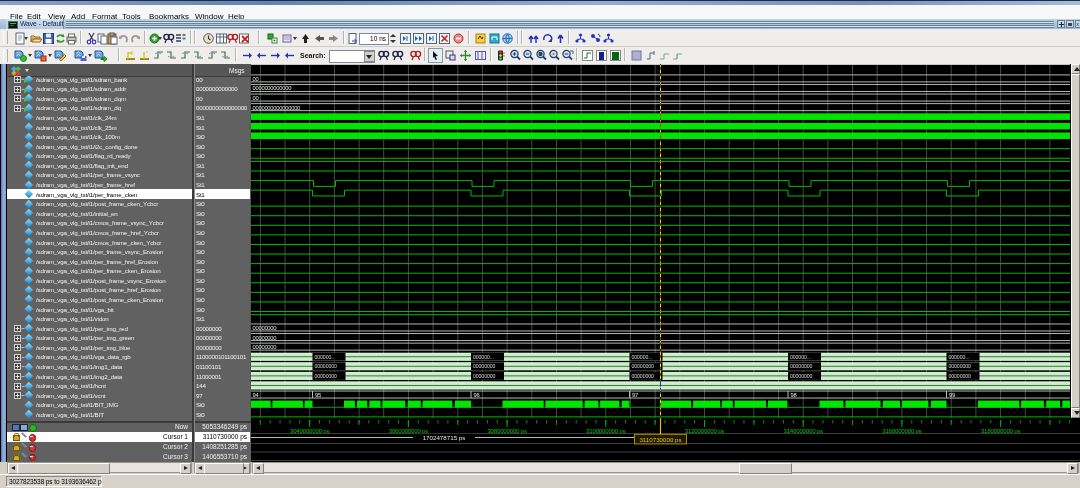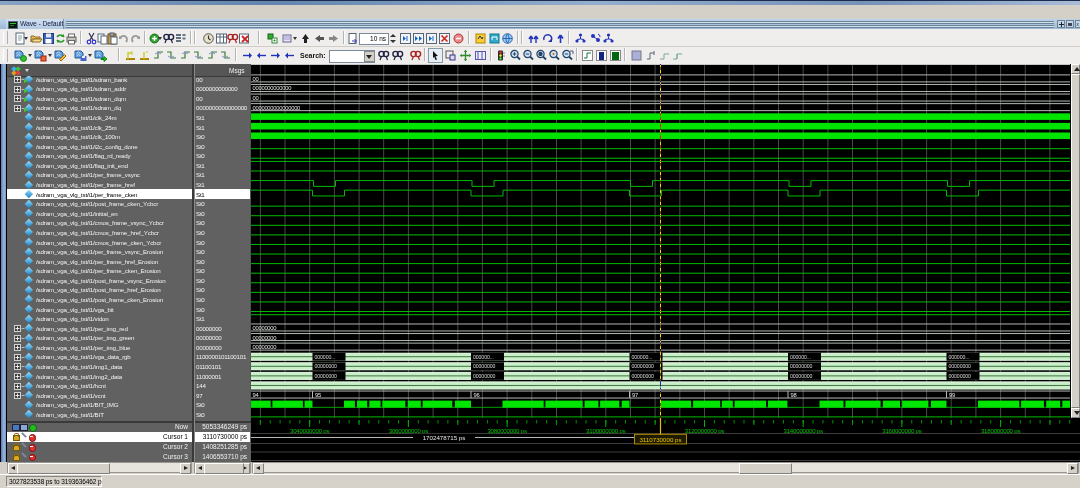--- a/index.html
+++ b/index.html
@@ -4,20 +4,31 @@
 body{width:1080px;height:488px;overflow:hidden;font-family:"Liberation Sans",sans-serif}
 #app{position:relative;width:1080px;height:488px;background:#d4d0c8;overflow:hidden}
 .nm{position:absolute;left:36px;font-size:6.2px;letter-spacing:-0.15px;white-space:nowrap}
 .vl{position:absolute;left:196px;font-size:6.2px;letter-spacing:-0.25px;white-space:nowrap}
 .mi{position:absolute;top:6.5px;font-size:8px;color:#000}
 .mi u{text-decoration:underline}
 </style></head><body>
 <div id="app">
 <div style="position:absolute;left:0;top:0;width:1080px;height:1px;background:#1c2c4c"></div>
     <div style="position:absolute;left:0;top:1px;width:1080px;height:4px;background:linear-gradient(90deg,#8aa2c4,#6384ae 25%,#94aecd 55%,#7792b8 80%,#a8bcd8)"></div>
+<div style="position:absolute;left:0;top:5px;width:1080px;height:14px;background:#f7f8fa;border-bottom:1px solid #d8d8dc">
+<span class="mi" style="left:10px"><u>F</u>ile</span>
+<span class="mi" style="left:27px"><u>E</u>dit</span>
+<span class="mi" style="left:48px"><u>V</u>iew</span>
+<span class="mi" style="left:71px"><u>A</u>dd</span>
+<span class="mi" style="left:92px">F<u>o</u>rmat</span>
+<span class="mi" style="left:122px"><u>T</u>ools</span>
+<span class="mi" style="left:149px">Boo<u>k</u>marks</span>
+<span class="mi" style="left:195px"><u>W</u>indow</span>
+<span class="mi" style="left:228px"><u>H</u>elp</span>
+</div>
 <div style="position:absolute;left:0;top:19px;width:1080px;height:10px;background:linear-gradient(#bdd4e9,#9bb9d7);border-bottom:1px solid #8aa0c0">
 <div style="position:absolute;left:6px;top:0px;width:57px;height:10px;background:linear-gradient(#cfe0f1,#b3cce5);border-right:1px solid #7e94ac"></div>
 <div style="position:absolute;left:8px;top:1.5px;width:8px;height:6px;background:#08180a;border:1px solid #5a6a7a">
         <div style="position:absolute;left:0.5px;top:1.5px;width:6px;height:1.2px;background:#2ec22e"></div>
         <div style="position:absolute;left:0.5px;top:3.5px;width:4px;height:1px;background:#1e7a1e"></div>
       </div>
 <div style="position:absolute;left:20px;top:1px;font-size:6.8px;color:#1a1a3a;letter-spacing:-0.1px">Wave - Default</div>
 <div style="position:absolute;left:66px;top:2px;width:988px;height:1px;background:#6e8296"></div>
 <div style="position:absolute;left:66px;top:3px;width:988px;height:1px;background:#cfe2f2"></div>
 <div style="position:absolute;left:66px;top:4px;width:988px;height:1px;background:#6e8296"></div>

